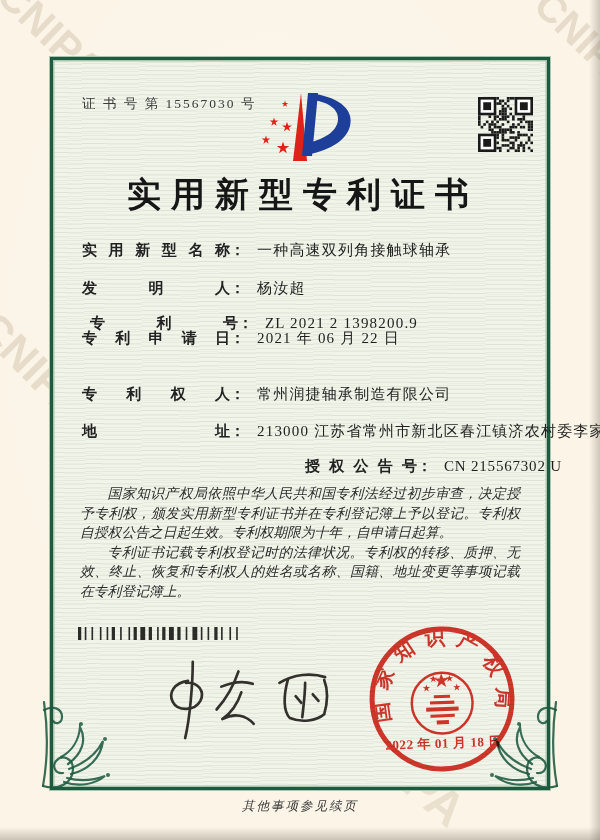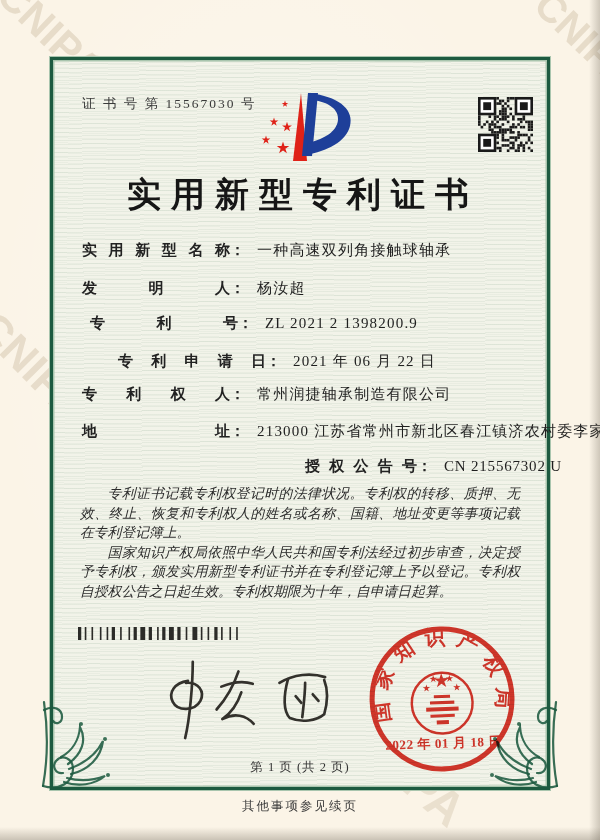--- a/index.html
+++ b/index.html
@@ -44,21 +44,21 @@
   .qr{position:absolute;left:478px;top:97px;}
   .title{position:absolute;left:0;right:0;top:172px;text-align:center;font-size:34px;
     font-weight:700;letter-spacing:10px;padding-left:6px;color:#161616;}
   
   .frow{position:absolute;left:82px;white-space:nowrap;font-size:15px;}
   .flabel{display:inline-block;width:148px;text-align:justify;text-align-last:justify;
     font-weight:600;color:#222;vertical-align:bottom;}
   .flabel.small{width:112px;}
   .colon{font-weight:600;}
   .fvalue{margin-left:12px;letter-spacing:1.2px;color:#1f1f1f;}
-  .r1{top:241px;} .r2{top:279px;} .r3{top:314px;margin-left:8px;} .r4{top:352px;margin-left:36px;}
+  .r1{top:241px;} .r2{top:279px;} .r3{top:314px;margin-left:8px;} .r4{top:329px;}
   .r5{top:385px;} .r6{top:422px;} .r7{top:457px;}
   .field-right{position:absolute;left:223px;top:0;white-space:nowrap;}
   .r7 .fvalue{letter-spacing:.8px;}
   
   .body-text{position:absolute;left:80px;top:484px;width:440px;font-size:13.8px;
     line-height:19.6px;text-align:justify;font-style:italic;color:#2c2c2c;}
   .body-text p{margin:0;text-indent:2em;}
   
   .barcode{position:absolute;left:78px;top:627px;}
   .bar{fill:#2b2b28;}
@@ -73,21 +73,21 @@
   .seal-stroke{stroke:var(--seal-red);fill:none;}
   .seal-fill{fill:var(--seal-red);}
   .seal-ring-text{fill:var(--seal-red);font-size:20px;font-weight:700;letter-spacing:10px;
     font-family:"Liberation Serif","DejaVu Serif",serif;}
   .seal-date{fill:var(--seal-red);font-size:13px;font-weight:700;letter-spacing:.5px;
     font-family:"Liberation Serif","DejaVu Serif",serif;}
   
   .page-info{position:absolute;left:0;right:0;top:759px;text-align:center;font-size:12.5px;
     letter-spacing:1px;color:#333;}
   .continuation{position:absolute;left:0;right:0;top:798px;text-align:center;font-size:12.5px;
-    letter-spacing:2px;color:#3a3a3a;}
+    letter-spacing:2px;color:#3a3a3a;font-style:italic;}
   
   .shadow-right{position:absolute;right:0;top:0;width:11px;height:100%;
     background:linear-gradient(to right, rgba(90,82,68,0), rgba(90,82,68,.28));}
   .shadow-bottom{position:absolute;left:0;bottom:0;width:100%;height:13px;
     background:linear-gradient(to bottom, rgba(90,82,68,0), rgba(90,82,68,.30));}
 </style>
 </head>
 <body>
 
 <div class="page">
@@ -306,22 +306,22 @@
   <div class="frow r6">
     <span class="flabel">地址</span><span class="colon">：</span><span class="fvalue">213000 江苏省常州市新北区春江镇济农村委李家村</span>
   </div>
   <div class="frow r7">
     <span class="field-right">
       <span class="flabel small">授权公告号</span><span class="colon">：</span><span class="fvalue">CN 215567302 U</span>
     </span>
   </div>
 
   <div class="body-text">
+    <p>国家知识产权局依照中华人民共和国专利法经过初步审查，决定授予专利权，颁发实用新型专利证书并在专利登记簿上予以登记。专利权自授权公告之日起生效。专利权期限为十年，自申请日起算。</p>
     <p>专利证书记载专利权登记时的法律状况。专利权的转移、质押、无效、终止、恢复和专利权人的姓名或名称、国籍、地址变更等事项记载在专利登记簿上。</p>
-    <p>国家知识产权局依照中华人民共和国专利法经过初步审查，决定授予专利权，颁发实用新型专利证书并在专利登记簿上予以登记。专利权自授权公告之日起生效。专利权期限为十年，自申请日起算。</p>
   </div>
 
   <svg class="barcode" id="barSvg" width="165" height="13" viewBox="0 0 96.6 13" preserveAspectRatio="none">
       <rect class="bar" x="0.00" y="0" width="1.90" height="13"></rect>
       <rect class="bar" x="3.95" y="0" width="0.95" height="13"></rect>
       <rect class="bar" x="7.90" y="0" width="0.95" height="13"></rect>
       <rect class="bar" x="12.80" y="0" width="0.95" height="13"></rect>
       <rect class="bar" x="16.75" y="0" width="0.95" height="13"></rect>
       <rect class="bar" x="19.75" y="0" width="1.90" height="13"></rect>
       <rect class="bar" x="24.65" y="0" width="0.95" height="13"></rect>
@@ -371,18 +371,17 @@
       <use href="#star5" class="seal-fill" transform="translate(90,65) scale(0.38)"></use>
       <rect class="seal-fill" x="67" y="72" width="16" height="3"></rect>
       <rect class="seal-fill" x="63" y="78" width="24" height="3"></rect>
       <rect class="seal-fill" x="59" y="84" width="32" height="4"></rect>
       <rect class="seal-fill" x="63" y="91" width="24" height="3"></rect>
       <rect class="seal-fill" x="69" y="97" width="12" height="4"></rect>
     </g>
     <text class="seal-date" x="75" y="124" text-anchor="middle">2022 年 01 月 18 日</text>
   </svg>
 
-  <div class="page-info">第 1 页 (共 2 页)</div>
   <div class="continuation">其他事项参见续页</div>
 
   <div class="shadow-right"></div>
   <div class="shadow-bottom"></div>
 </div>
 
 </body></html>

